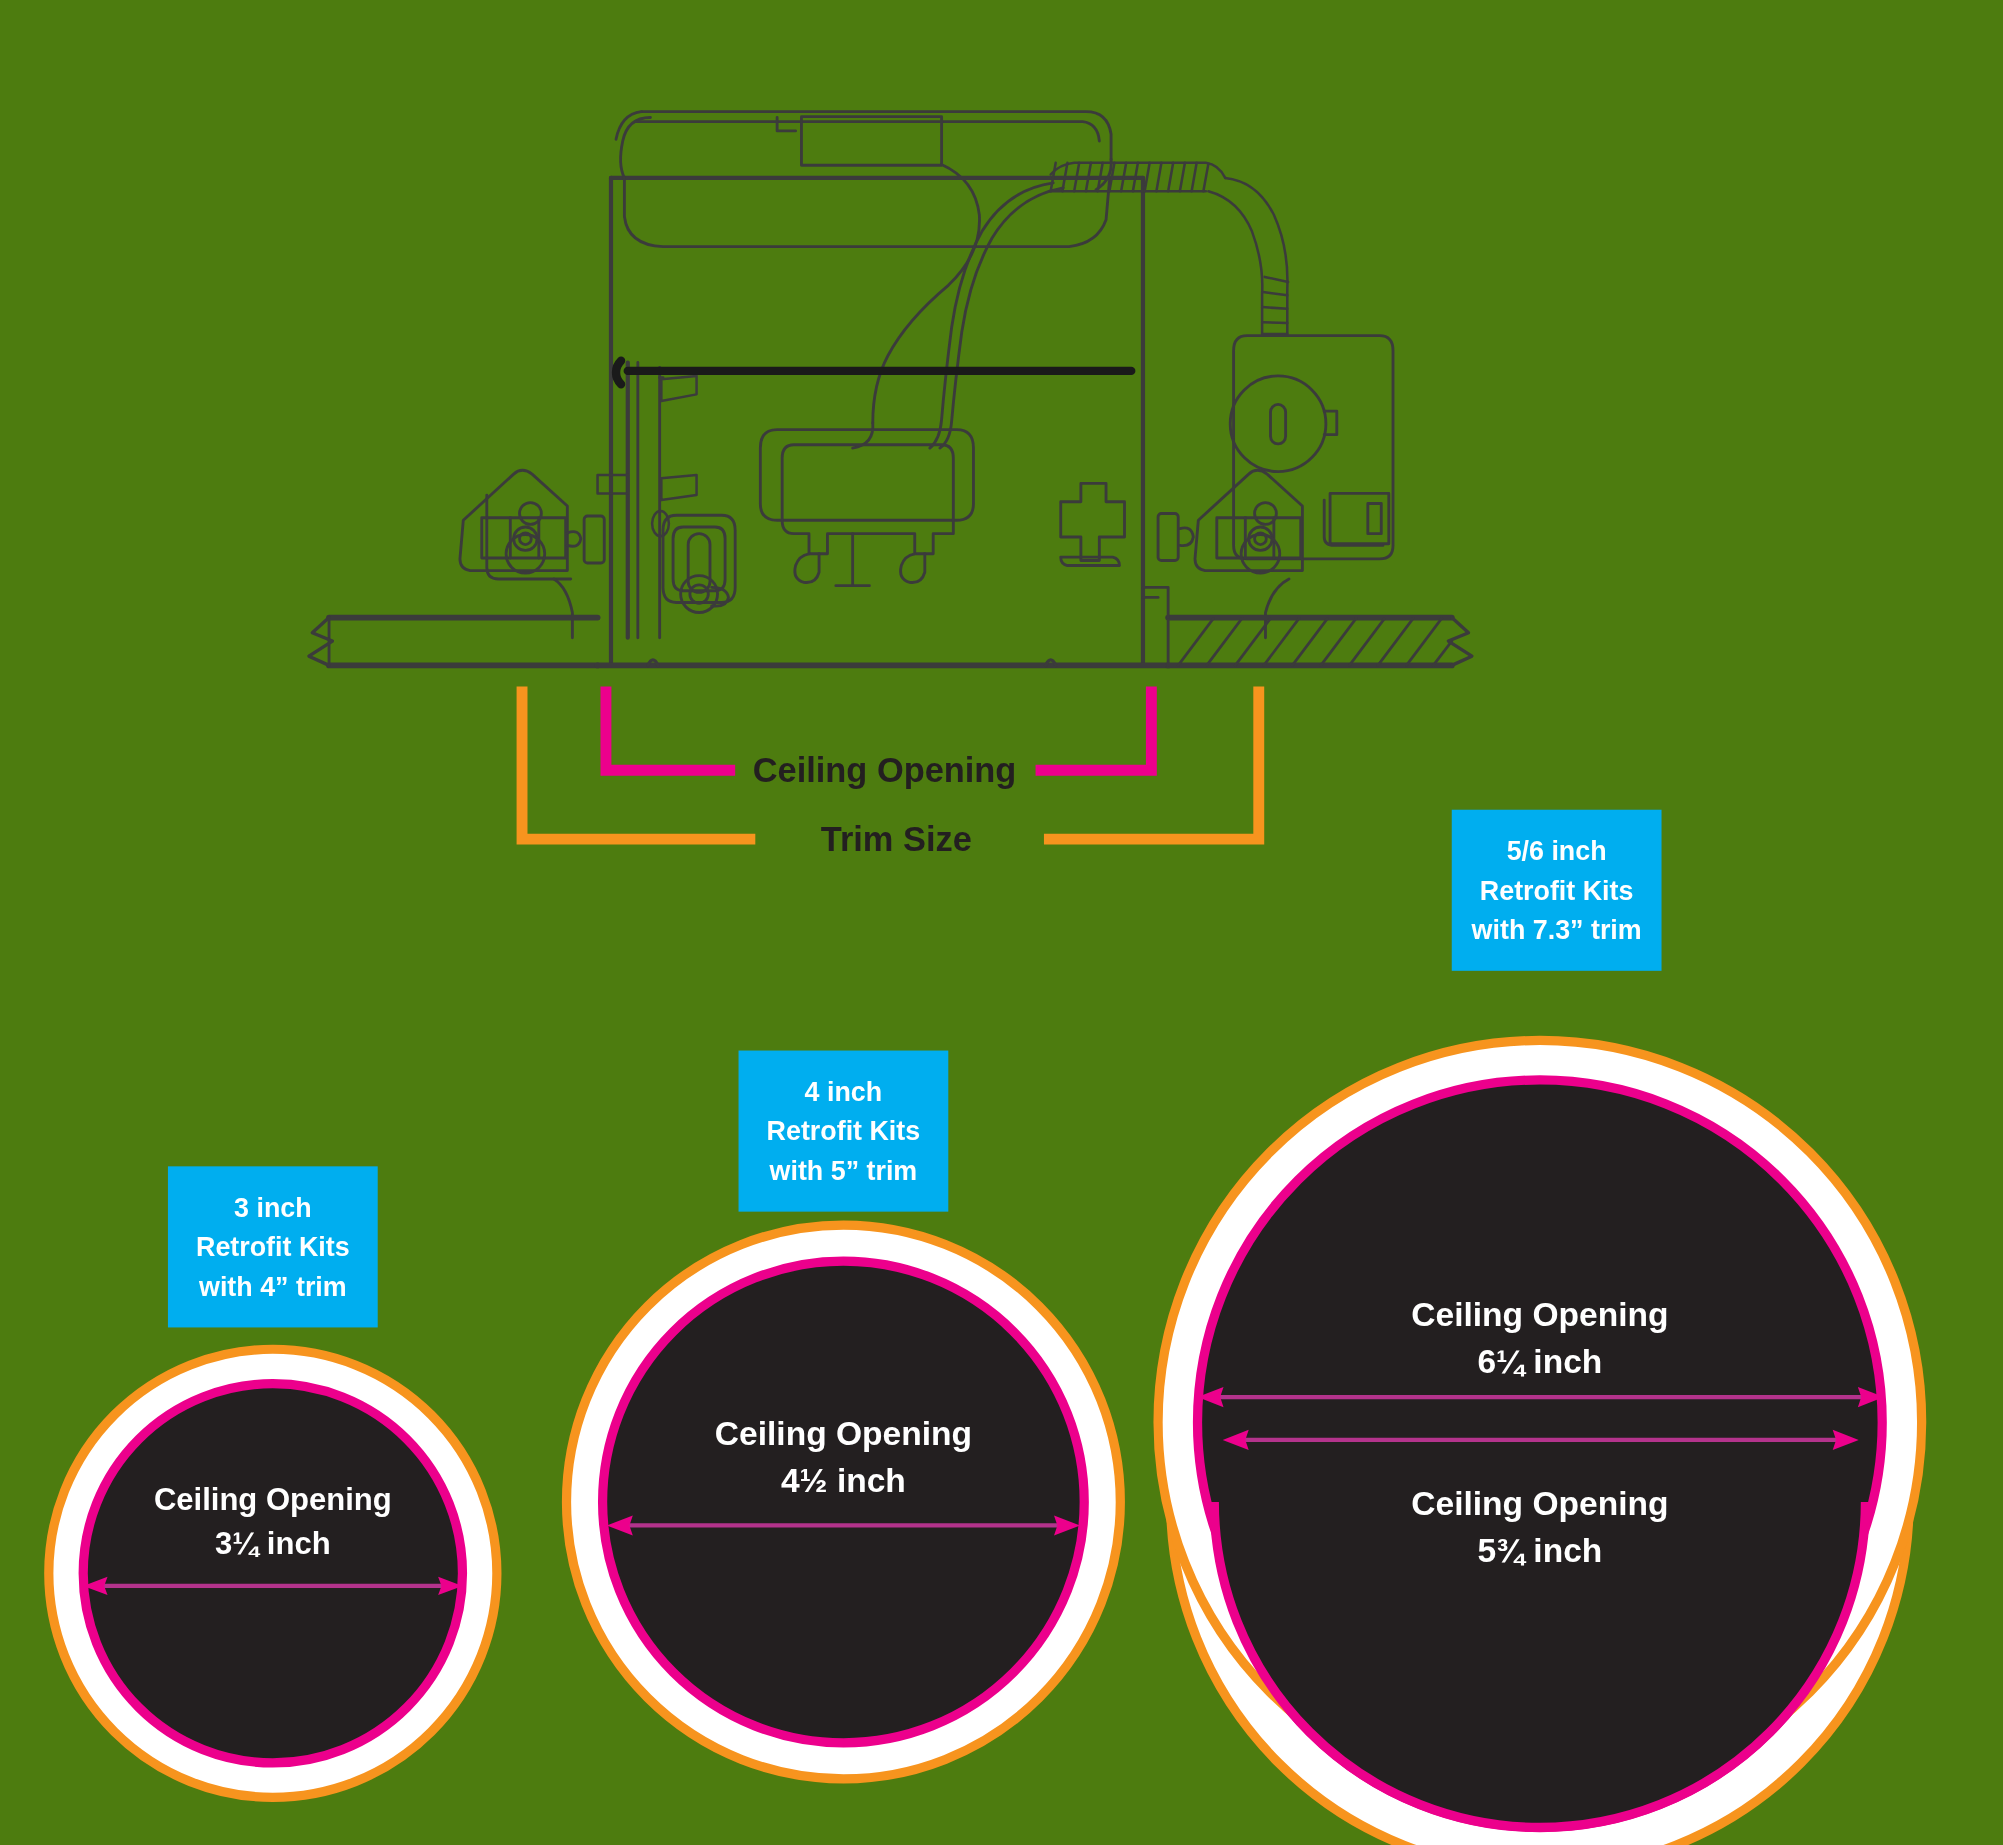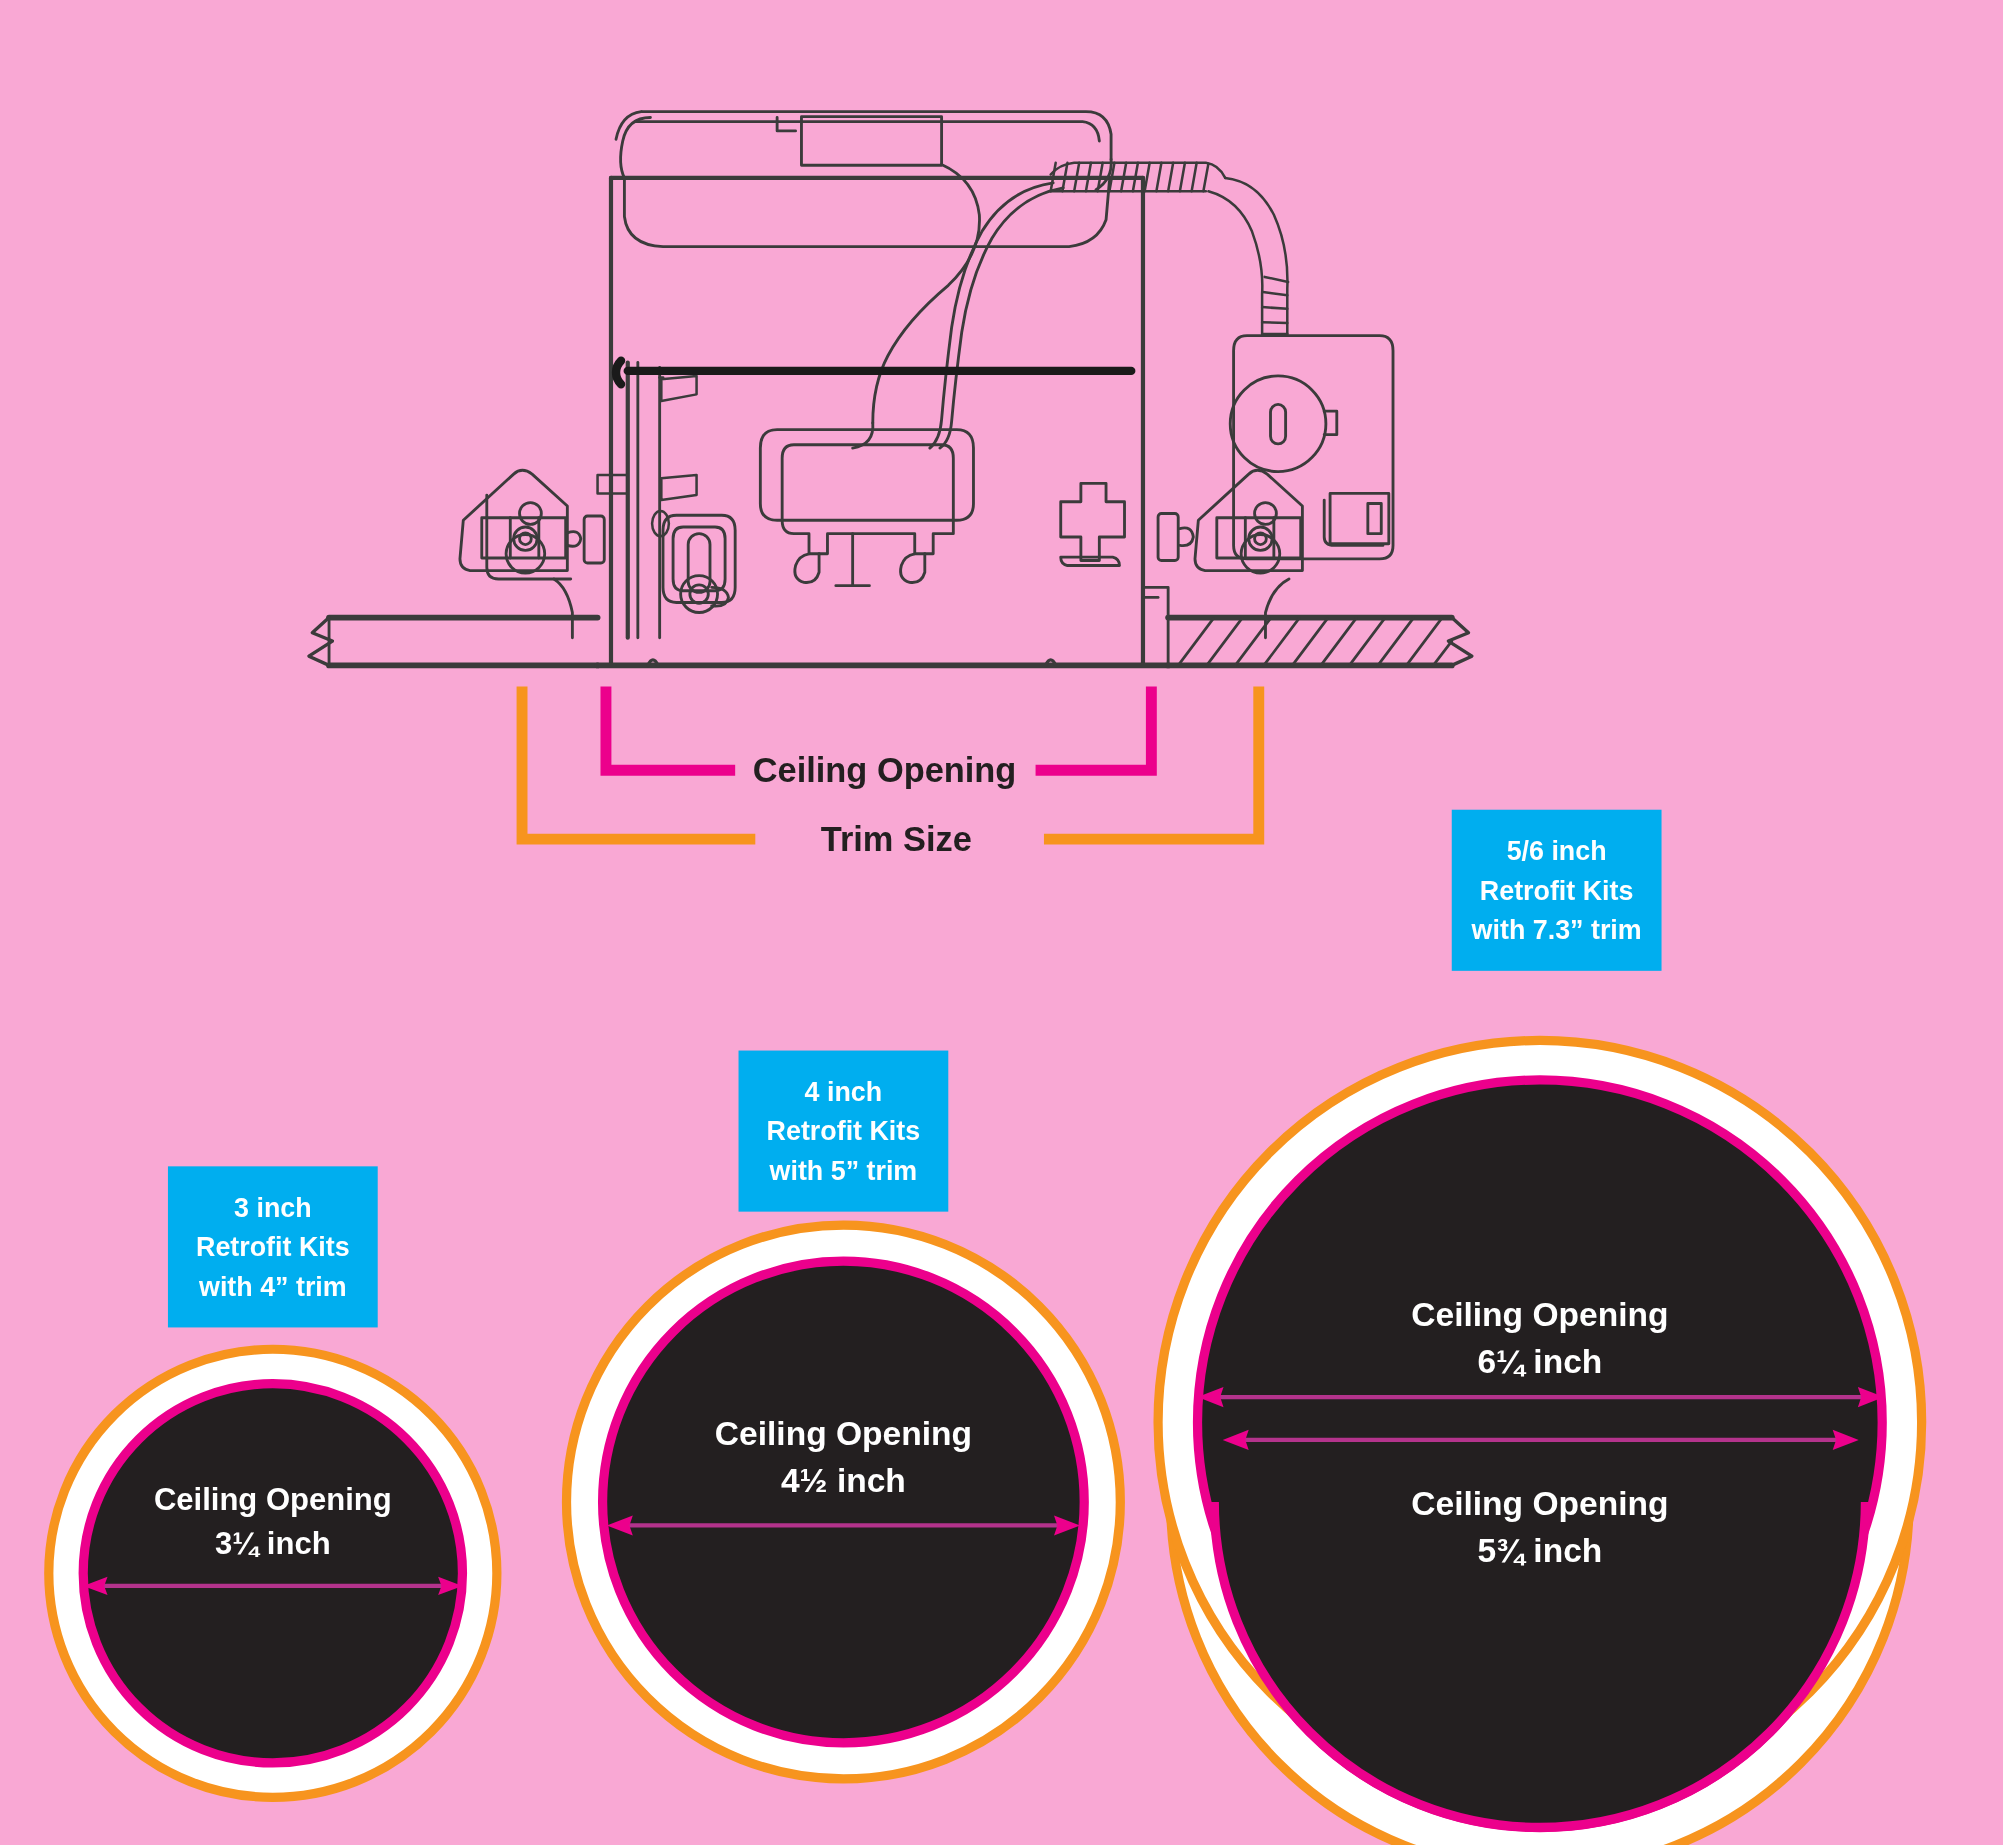--- a/index.html
+++ b/index.html
@@ -1,17 +1,17 @@
 <!DOCTYPE html>
 <html style="font-size:13.4px"><head>
 <meta charset="utf-8">
 <style>
   html,body{margin:0;padding:0;background:#ffffff;}
   body{width:2004px;height:1846px;font-family:"Liberation Sans",sans-serif;overflow:hidden;}
-  #stage{position:relative;width:2004px;height:1846px;background:#f9a8d4;text-decoration:underline;}
+  #stage{position:relative;width:2004px;height:1846px;background:#4d7c0f;text-decoration:underline;}
   .svgroot{position:absolute;left:0;top:0;width:2004px;height:1846px;}
   .ttl{font-weight:bold;fill:#231f20;}
 </style>
 </head>
 <body>
 
 <div id="stage">
 <svg class="svgroot" viewBox="0 0 2388 2200">
 
   <g fill="none" stroke="#3b3b3b" stroke-width="3.4" stroke-linejoin="round" stroke-linecap="round">

